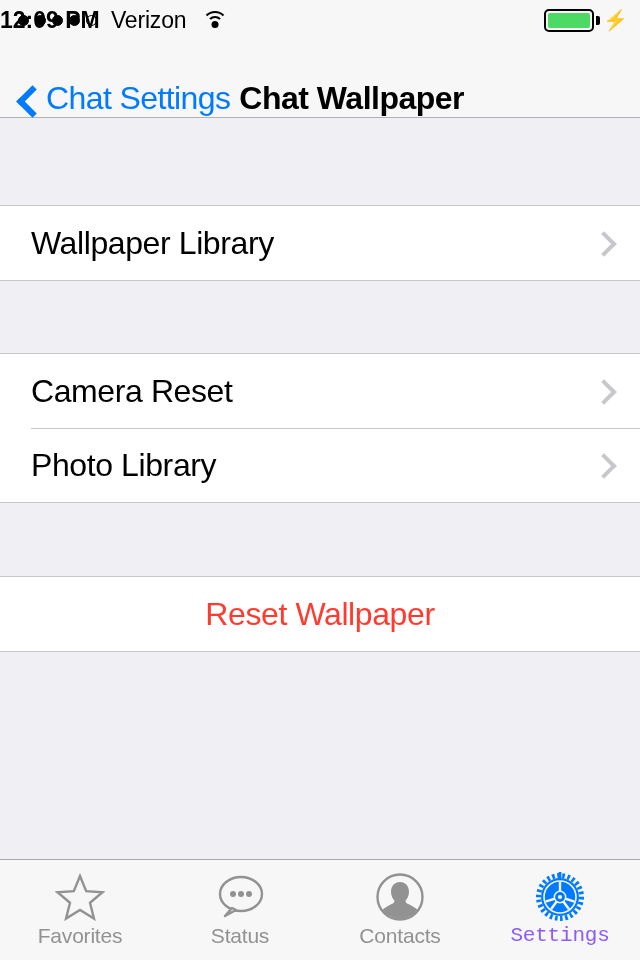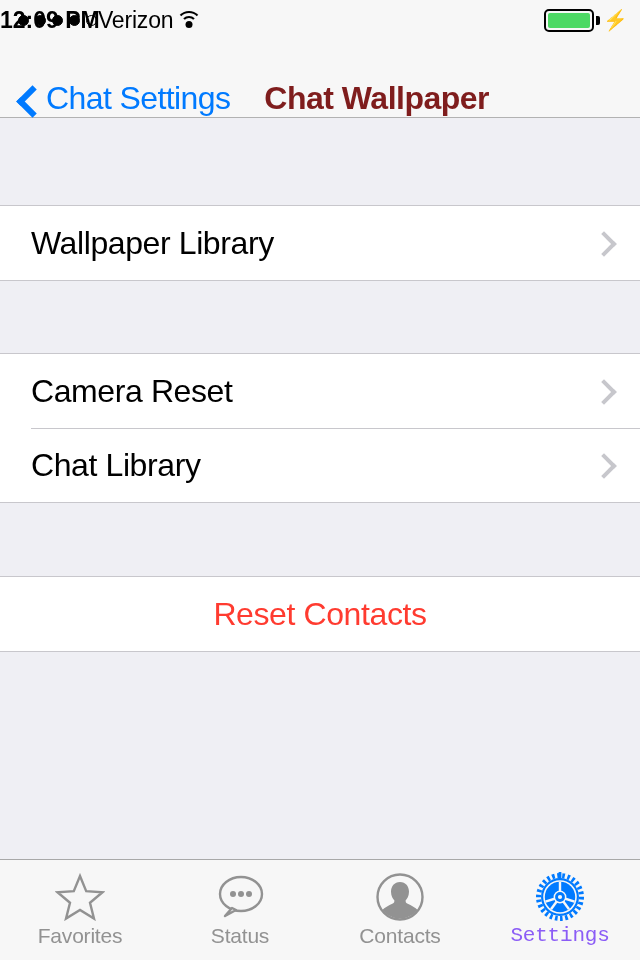--- a/index.html
+++ b/index.html
@@ -11,21 +11,21 @@
     overflow:hidden;
   }
   #phone { position:relative; width:640px; height:960px; background:#EFEFF4; }
 
   
   .status-bar{
     position:absolute; top:0; left:0; width:640px; height:40px;
     background:#F7F7F7;
     display:flex; align-items:center;
   }
-  .sb-left{ position:absolute; left:18px; display:flex; align-items:center; gap:1px; }
+  .sb-left{ position:absolute; left:18px; display:flex; align-items:center; gap:14px; }
   .sig-dots{ display:flex; align-items:center; gap:6px; }
   .sig-dots i{ display:block; width:11px; height:11px; border-radius:50%;
                background:#000; border:1.6px solid #000; }
   .sig-dots i.off{ background:transparent; }
   .carrier{ font-size:23px; color:#000; letter-spacing:-0.2px; }
   .wifi{ width:26px; height:20px; position:relative; margin-left:2px; }
   .wifi b{ position:absolute; left:50%; transform:translateX(-50%);
            border:2.6px solid #000; border-bottom-color:transparent;
            border-left-color:transparent; border-right-color:transparent;
            border-radius:50%; display:block; }
@@ -49,22 +49,22 @@
     display:flex; align-items:flex-end;
   }
   .nav-back{ display:flex; align-items:center; margin-left:16px; cursor:pointer; }
   .chev-back{ width:22px; height:22px; position:relative; margin-right:8px; }
   .chev-back:before{
     content:""; position:absolute; left:5px; top:2px;
     width:17px; height:17px; border-left:6px solid #007AFF; border-bottom:6px solid #007AFF;
     transform:rotate(45deg);
   }
   .nav-back-label{ font-size:32px; color:#007AFF; letter-spacing:-0.6px; }
-  .nav-title{ font-size:32px; font-weight:bold; color:#7f1d1d;
-              margin-left:34px; letter-spacing:-0.5px; }
+  .nav-title{ font-size:32px; font-weight:bold; color:#000000;
+              margin-left:9px; letter-spacing:-0.5px; }
 
   
   .table{ position:absolute; top:119px; left:0; width:640px; bottom:101px;
           background:#EFEFF4; }
   .gap{ background:#EFEFF4; }
   .section{ background:#FFFFFF; border-top:1px solid #C8C7CC; border-bottom:1px solid #C8C7CC; }
   .row{
     position:relative; height:74px; display:flex; align-items:center;
     padding-left:31px; padding-right:22px; background:#FFF; cursor:pointer;
   }
@@ -145,30 +145,30 @@
     </div>
 
     <div class="gap" style="height:72px"></div>
 
     <div class="section">
       <div class="row">
         <span class="row-label">Camera Reset</span>
         <span class="chev"></span>
       </div>
       <div class="row">
-        <span class="row-label">Chat Library</span>
+        <span class="row-label">Photo Library</span>
         <span class="chev"></span>
       </div>
     </div>
 
     <div class="gap" style="height:73px"></div>
 
     <div class="section">
       <div class="row destructive">
-        <span class="row-label">Reset Contacts</span>
+        <span class="row-label">Reset Wallpaper</span>
       </div>
     </div>
 
     <div class="gap" style="height:172px"></div>
   </div>
 
   <div class="tab-bar">
 
     <div class="tab">
       <span class="tab-ico">

